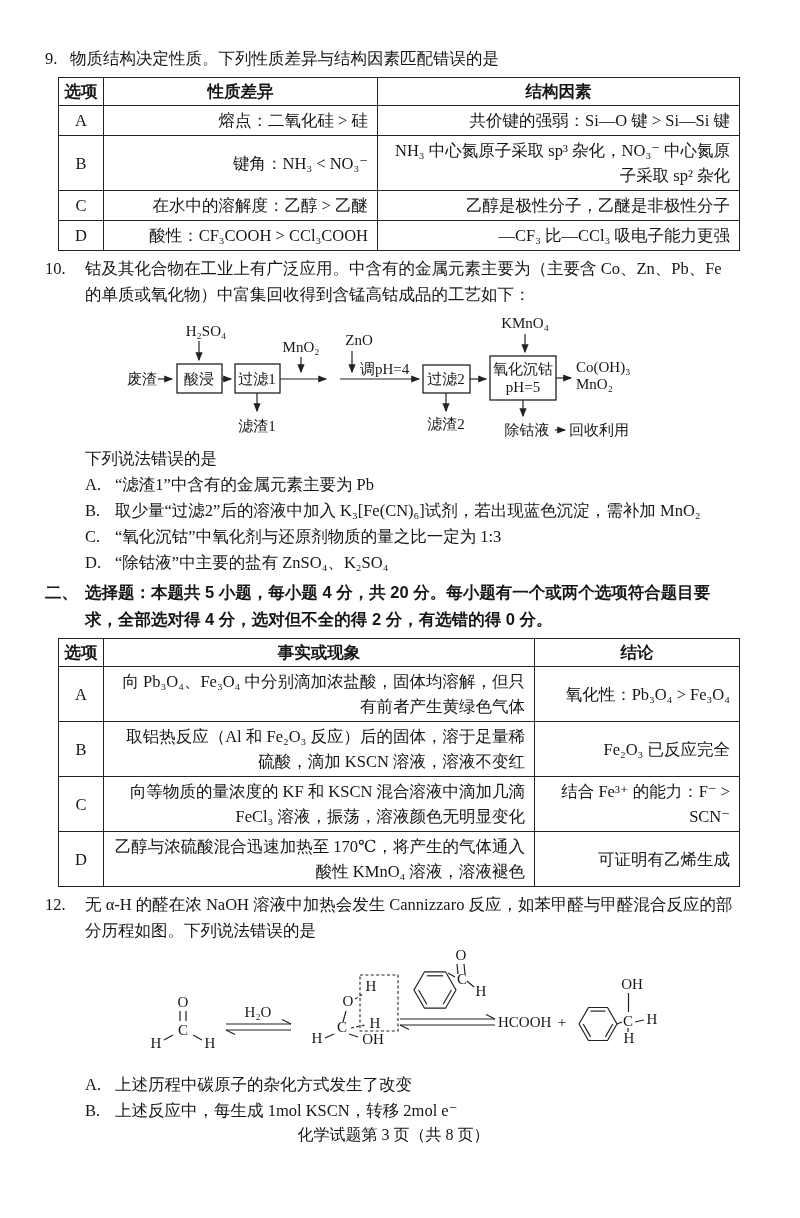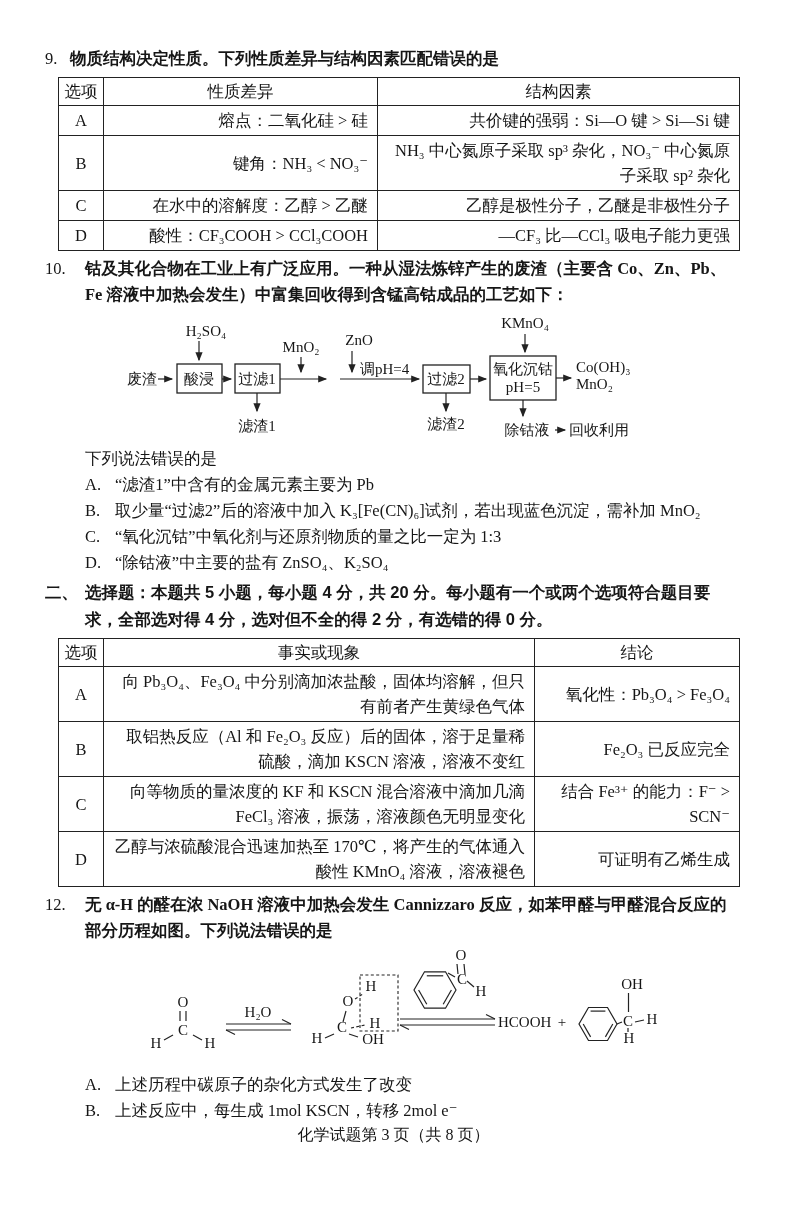--- a/index.html
+++ b/index.html
@@ -2,25 +2,25 @@
 <html><head>
 <meta charset="utf-8">
 <style>
   html,body{margin:0;padding:0;background:#ffffff;}
   body{width:800px;height:1218px;font-family:"Liberation Serif","DejaVu Serif",serif;color:#161616;}
   .page{box-sizing:border-box;width:800px;height:1218px;padding:46px 58px 0 45px;overflow:hidden;background:#fff;}
 
   .qrow{display:flex;font-size:16.5px;line-height:26px;}
   .qnum{flex:0 0 25px;}
   .qnum.w40{flex:0 0 40px;}
-  .qbody{flex:1;font-weight:bold;}
+  .qbody{flex:1;}
 
   table{border-collapse:collapse;width:682px;margin:5px 0 5px 13px;font-size:16.5px;}
   th,td{border:1px solid #222;padding:2px 9px;line-height:25px;vertical-align:middle;text-align:right;}
-  th{font-weight:normal;text-align:center;padding:1px 4px;}
+  th{font-weight:bold;text-align:center;padding:1px 4px;}
   td.optc{text-align:center;width:36px;padding:2px 4px;}
   .t9 .c2{width:255px;}
   .t11 .c2{width:412px;}
 
   .lead{margin-left:40px;font-size:16.5px;line-height:26px;}
   .opts{margin-left:40px;font-size:16.5px;line-height:26px;}
   .optrow{display:flex;}
   .optlabel{flex:0 0 30px;}
   .opttext{flex:1;}
 
@@ -72,21 +72,21 @@
     <tr>
       <td class="optc">D</td>
       <td class="c2">酸性：CF₃COOH &gt; CCl₃COOH</td>
       <td>—CF₃ 比—CCl₃ 吸电子能力更强</td>
     </tr>
   </tbody>
     </table>
 
   <div class="qrow">
     <div class="qnum w40">10.</div>
-    <div class="qbody">钴及其化合物在工业上有广泛应用。一种从湿法炼锌产生的废渣（主要含 Co、Zn、Pb、Fe 溶液中加热会发生）中富集回收得到含锰高钴成品的工艺如下：</div>
+    <div class="qbody">钴及其化合物在工业上有广泛应用。中含有的金属元素主要为（主要含 Co、Zn、Pb、Fe 的单质或氧化物）中富集回收得到含锰高钴成品的工艺如下：</div>
   </div>
 
   <svg class="flow" width="650" height="132" viewBox="0 0 650 132">
     <defs>
       <marker id="ah" markerWidth="9" markerHeight="8" refX="6.5" refY="3" orient="auto">
         <path d="M0,0 L7.5,3 L0,6 Z" fill="#222"></path>
       </marker>
     </defs>
     <g>
       <line class="ln" x1="40" y1="67" x2="54" y2="67" marker-end="url(#ah)"></line>

